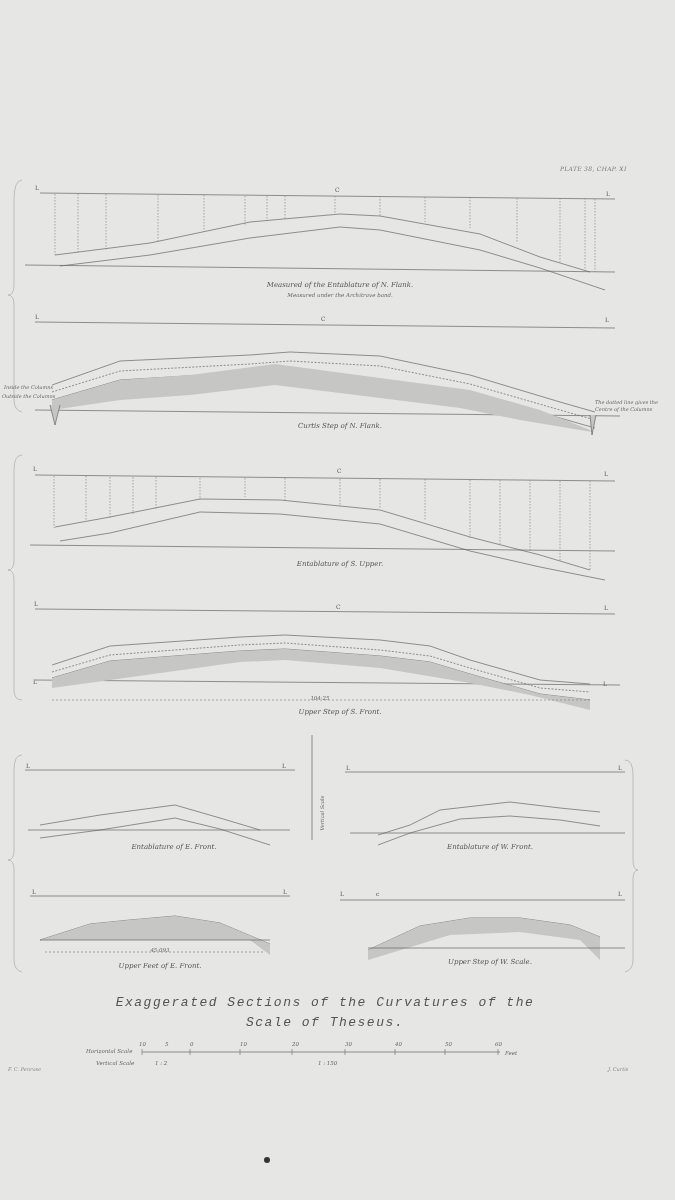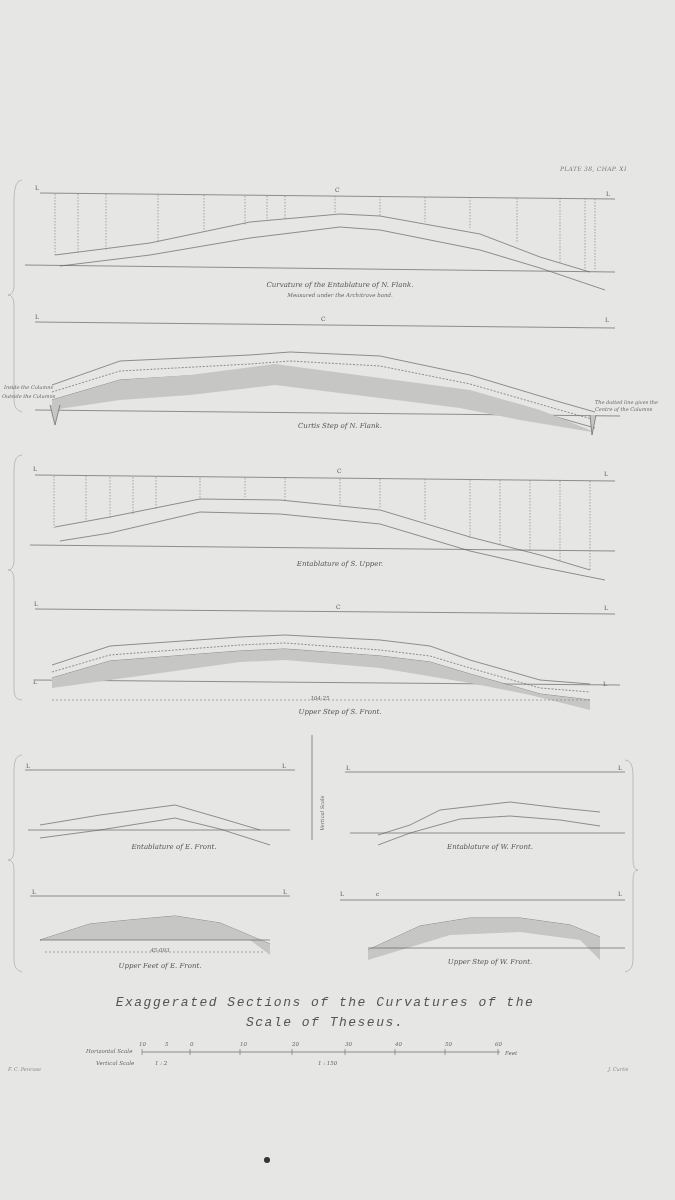--- a/index.html
+++ b/index.html
@@ -121,35 +121,35 @@
         <line x1="292" y1="1049" x2="292" y2="1055"></line>
       <line x1="345" y1="1049" x2="345" y2="1055"></line>
         <line x1="395" y1="1049" x2="395" y2="1055"></line>
       <line x1="445" y1="1049" x2="445" y2="1055"></line>
         <line x1="498" y1="1049" x2="498" y2="1055"></line>
     </g>
   </g>
   <circle cx="267" cy="1160" r="3" fill="#333"></circle>
 </svg>
 
-<div class="caption" style="left:150px;top:281px;width:380px;">Curvature of the Entablature of N. Flank.</div>
+<div class="caption" style="left:150px;top:281px;width:380px;">Measured of the Entablature of N. Flank.</div>
 <div class="subcap" style="left:150px;top:292px;width:380px;">Measured under the Architrave band.</div>
 <div class="caption" style="left:150px;top:422px;width:380px;">Curtis Step of N. Flank.</div>
 <div class="note" style="left:4px;top:384px;">Inside the Columns</div>
 <div class="note" style="left:2px;top:393px;">Outside the Columns</div>
 <div class="note" style="left:595px;top:399px;">The dotted line gives the</div>
 <div class="note" style="left:595px;top:406px;">Centre of the Columns</div>
 <div class="caption" style="left:150px;top:560px;width:380px;">Entablature of S. Upper.</div>
 <div class="subcap" style="left:290px;top:695px;width:60px;">104·25</div>
 <div class="caption" style="left:150px;top:708px;width:380px;">Upper Step of S. Front.</div>
 <div class="caption" style="left:74px;top:843px;width:200px;">Entablature of E. Front.</div>
 <div class="caption" style="left:390px;top:843px;width:200px;">Entablature of W. Front.</div>
 <div class="subcap" style="left:130px;top:947px;width:60px;">45·093</div>
 <div class="caption" style="left:60px;top:962px;width:200px;">Upper Feet of E. Front.</div>
-<div class="caption" style="left:390px;top:958px;width:200px;">Upper Step of W. Front.</div>
+<div class="caption" style="left:390px;top:958px;width:200px;">Upper Step of W. Scale.</div>
 
 <div class="abs" style="left:305px;top:810px;transform:rotate(-90deg);font-size:5px;font-style:italic;color:#666;">Vertical Scale</div>
 
 <div class="title" style="left:100px;top:995px;width:450px;">Exaggerated Sections of the Curvatures of the</div>
 <div class="title" style="left:100px;top:1015px;width:450px;">Scale of Theseus.</div>
 
 <div class="scale-lbl" style="left:86px;top:1048px;">Horizontal Scale</div>
 <div class="scale-lbl" style="left:96px;top:1060px;">Vertical Scale</div>
 <div class="scale-lbl" style="left:155px;top:1060px;">1 : 2</div>
 <div class="scale-lbl" style="left:318px;top:1060px;">1 : 150</div>

